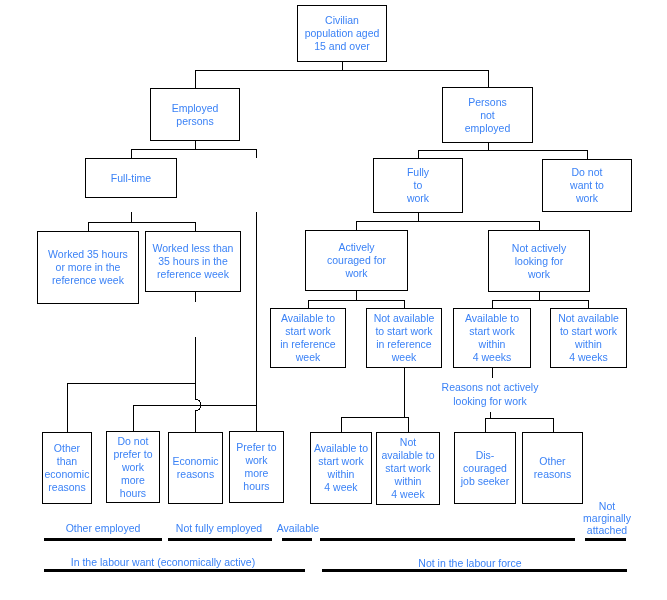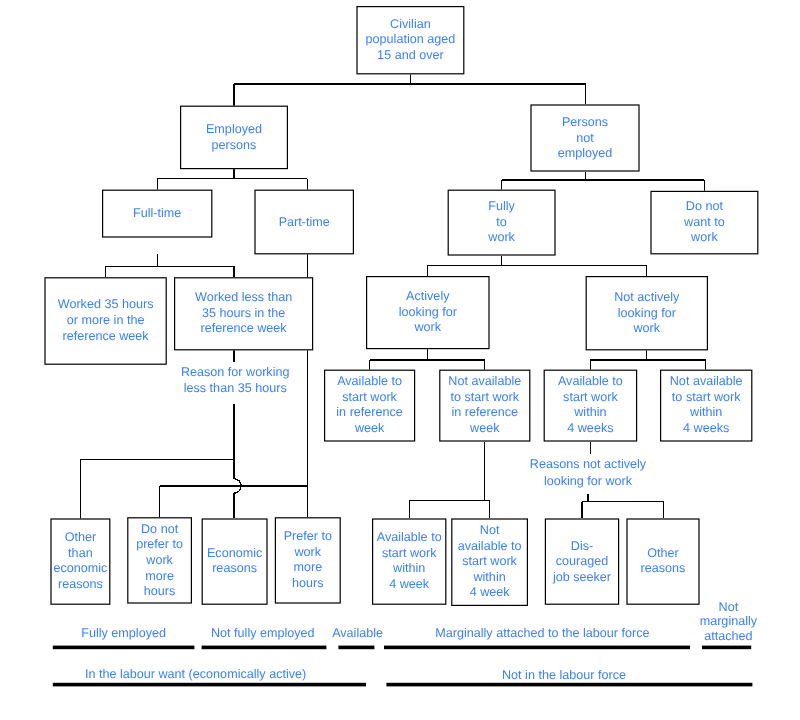--- a/index.html
+++ b/index.html
@@ -68,36 +68,35 @@
 population aged
 15 and over</div>
 
   <div class="node" style="left:150px;top:88px;width:90px;height:53px">Employed
 persons</div>
   <div class="node" style="left:442px;top:87px;width:91px;height:56px">Persons
 not
 employed</div>
 
   <div class="node" style="left:85px;top:158px;width:92px;height:40px">Full-time</div>
-  <div class="node" style="left:212px;top:158px;width:83px;height:54px">Part-time</div>
   <div class="node" style="left:373px;top:158px;width:90px;height:55px">Fully
 to
 work</div>
   <div class="node" style="left:542px;top:159px;width:90px;height:53px">Do not
 want to
 work</div>
 
   <div class="node" style="left:37px;top:231px;width:102px;height:73px">Worked 35 hours
 or more in the
 reference week</div>
-  <div class="node" style="left:145px;top:231px;width:116px;height:61px">Worked less than
+  <div class="node" style="left:145px;top:231px;width:96px;height:61px">Worked less than
 35 hours in the
 reference week</div>
   <div class="node" style="left:305px;top:230px;width:103px;height:61px">Actively
-looking for
+couraged for
 work</div>
   <div class="node" style="left:488px;top:230px;width:102px;height:62px">Not actively
 looking for
 work</div>
 
   <div class="node" style="left:270px;top:308px;width:76px;height:60px">Available to
 start work
 in reference
 week</div>
   <div class="node" style="left:366px;top:308px;width:76px;height:60px">Not available
@@ -106,22 +105,20 @@
 week</div>
   <div class="node" style="left:453px;top:308px;width:78px;height:60px">Available to
 start work
 within
 4 weeks</div>
   <div class="node" style="left:550px;top:308px;width:77px;height:60px">Not available
 to start work
 within
 4 weeks</div>
 
-  <div class="flabel" style="left:143px;top:303px;width:106px">Reason for working
-less than 35 hours</div>
   <div class="flabel" style="left:430px;top:380px;width:120px">Reasons not actively
 looking for work</div>
 
   <div class="node" style="left:42px;top:432px;width:50px;height:72px">Other
 than
 economic
 reasons</div>
   <div class="node" style="left:106px;top:431px;width:54px;height:72px">Do not
 prefer to
 work
@@ -141,24 +138,23 @@
 available to
 start work
 within
 4 week</div>
   <div class="node" style="left:454px;top:432px;width:62px;height:72px">Dis-
 couraged
 job seeker</div>
   <div class="node" style="left:522px;top:432px;width:61px;height:72px">Other
 reasons</div>
 
-  <div class="footer-label" style="left:43px;top:522px;width:120px">Fully employed</div>
+  <div class="footer-label" style="left:43px;top:522px;width:120px">Other employed</div>
   <div class="footer-label" style="left:159px;top:522px;width:120px">Not fully employed</div>
   <div class="footer-label" style="left:258px;top:522px;width:80px">Available</div>
-  <div class="footer-label" style="left:352px;top:522px;width:200px">Marginally attached to the labour force</div>
   <div class="footer-label" style="left:576px;top:500px;width:62px">Not
 marginally
 attached</div>
   <div class="footer-label" style="left:38px;top:556px;width:250px">In the labour want (economically active)</div>
   <div class="footer-label" style="left:370px;top:557px;width:200px">Not in the labour force</div>
 
   <div class="uline" style="left:44px;top:538px;width:118px"></div>
   <div class="uline" style="left:168px;top:538px;width:104px"></div>
   <div class="uline" style="left:282px;top:538px;width:30px"></div>
   <div class="uline" style="left:320px;top:538px;width:255px"></div>

